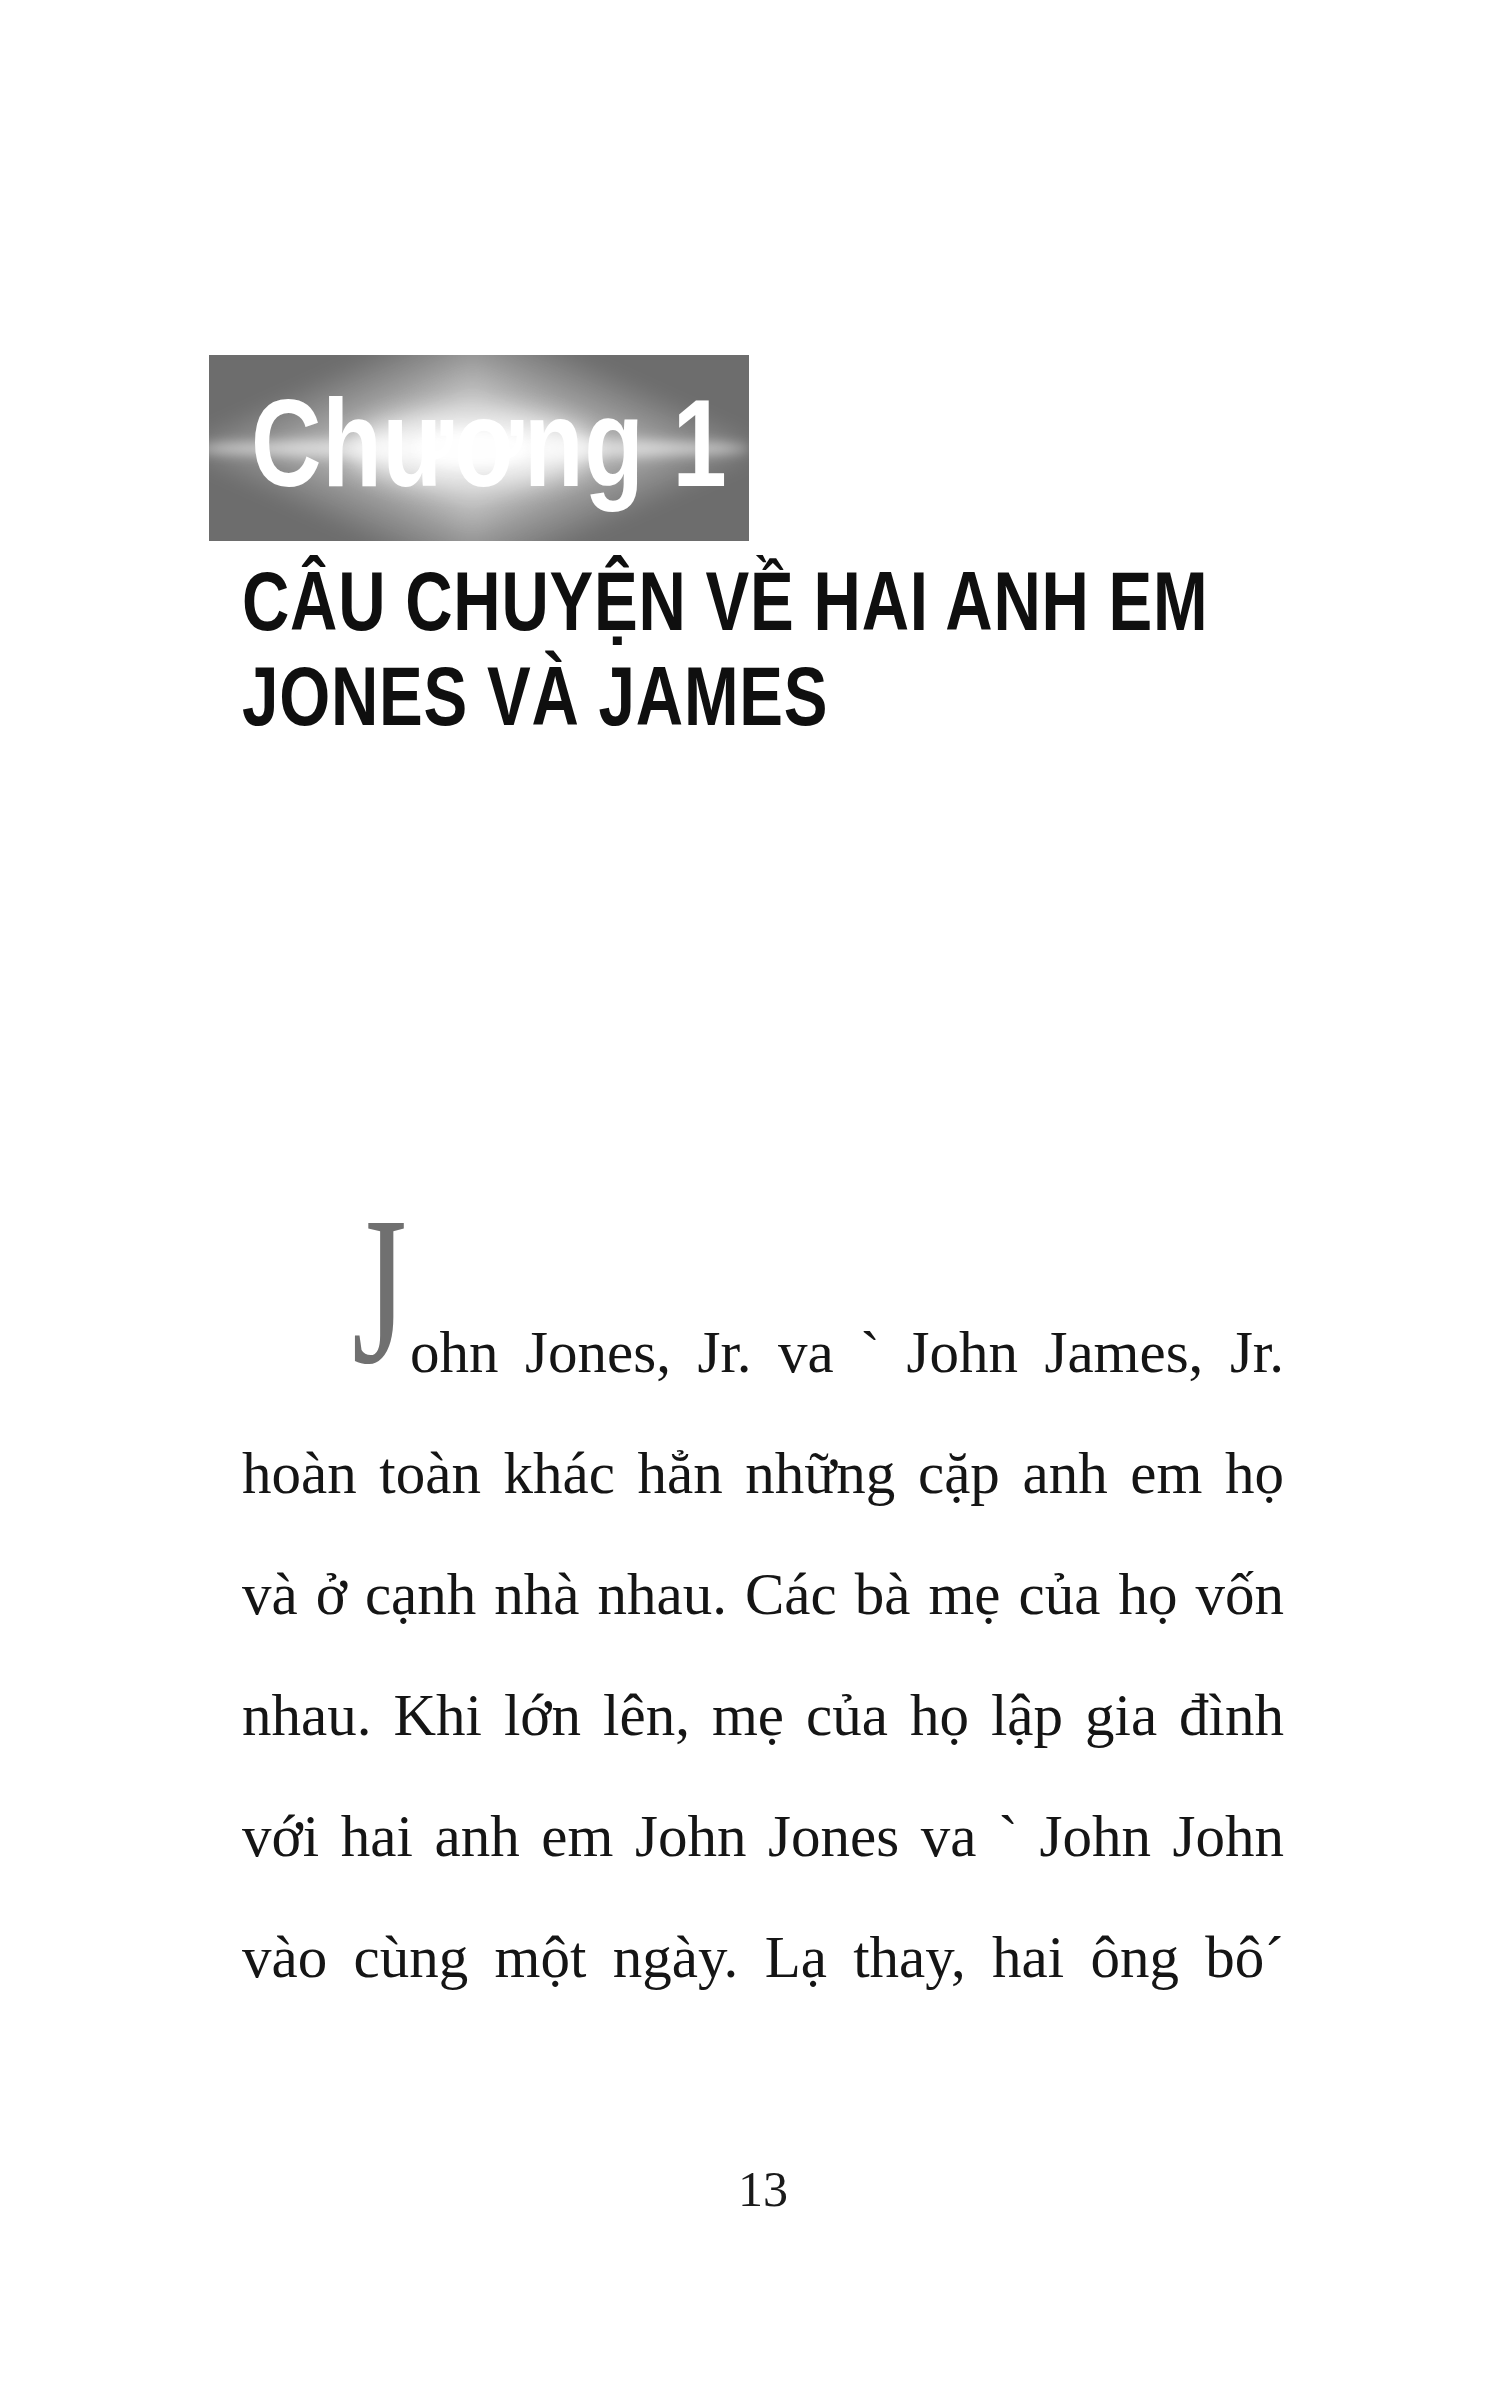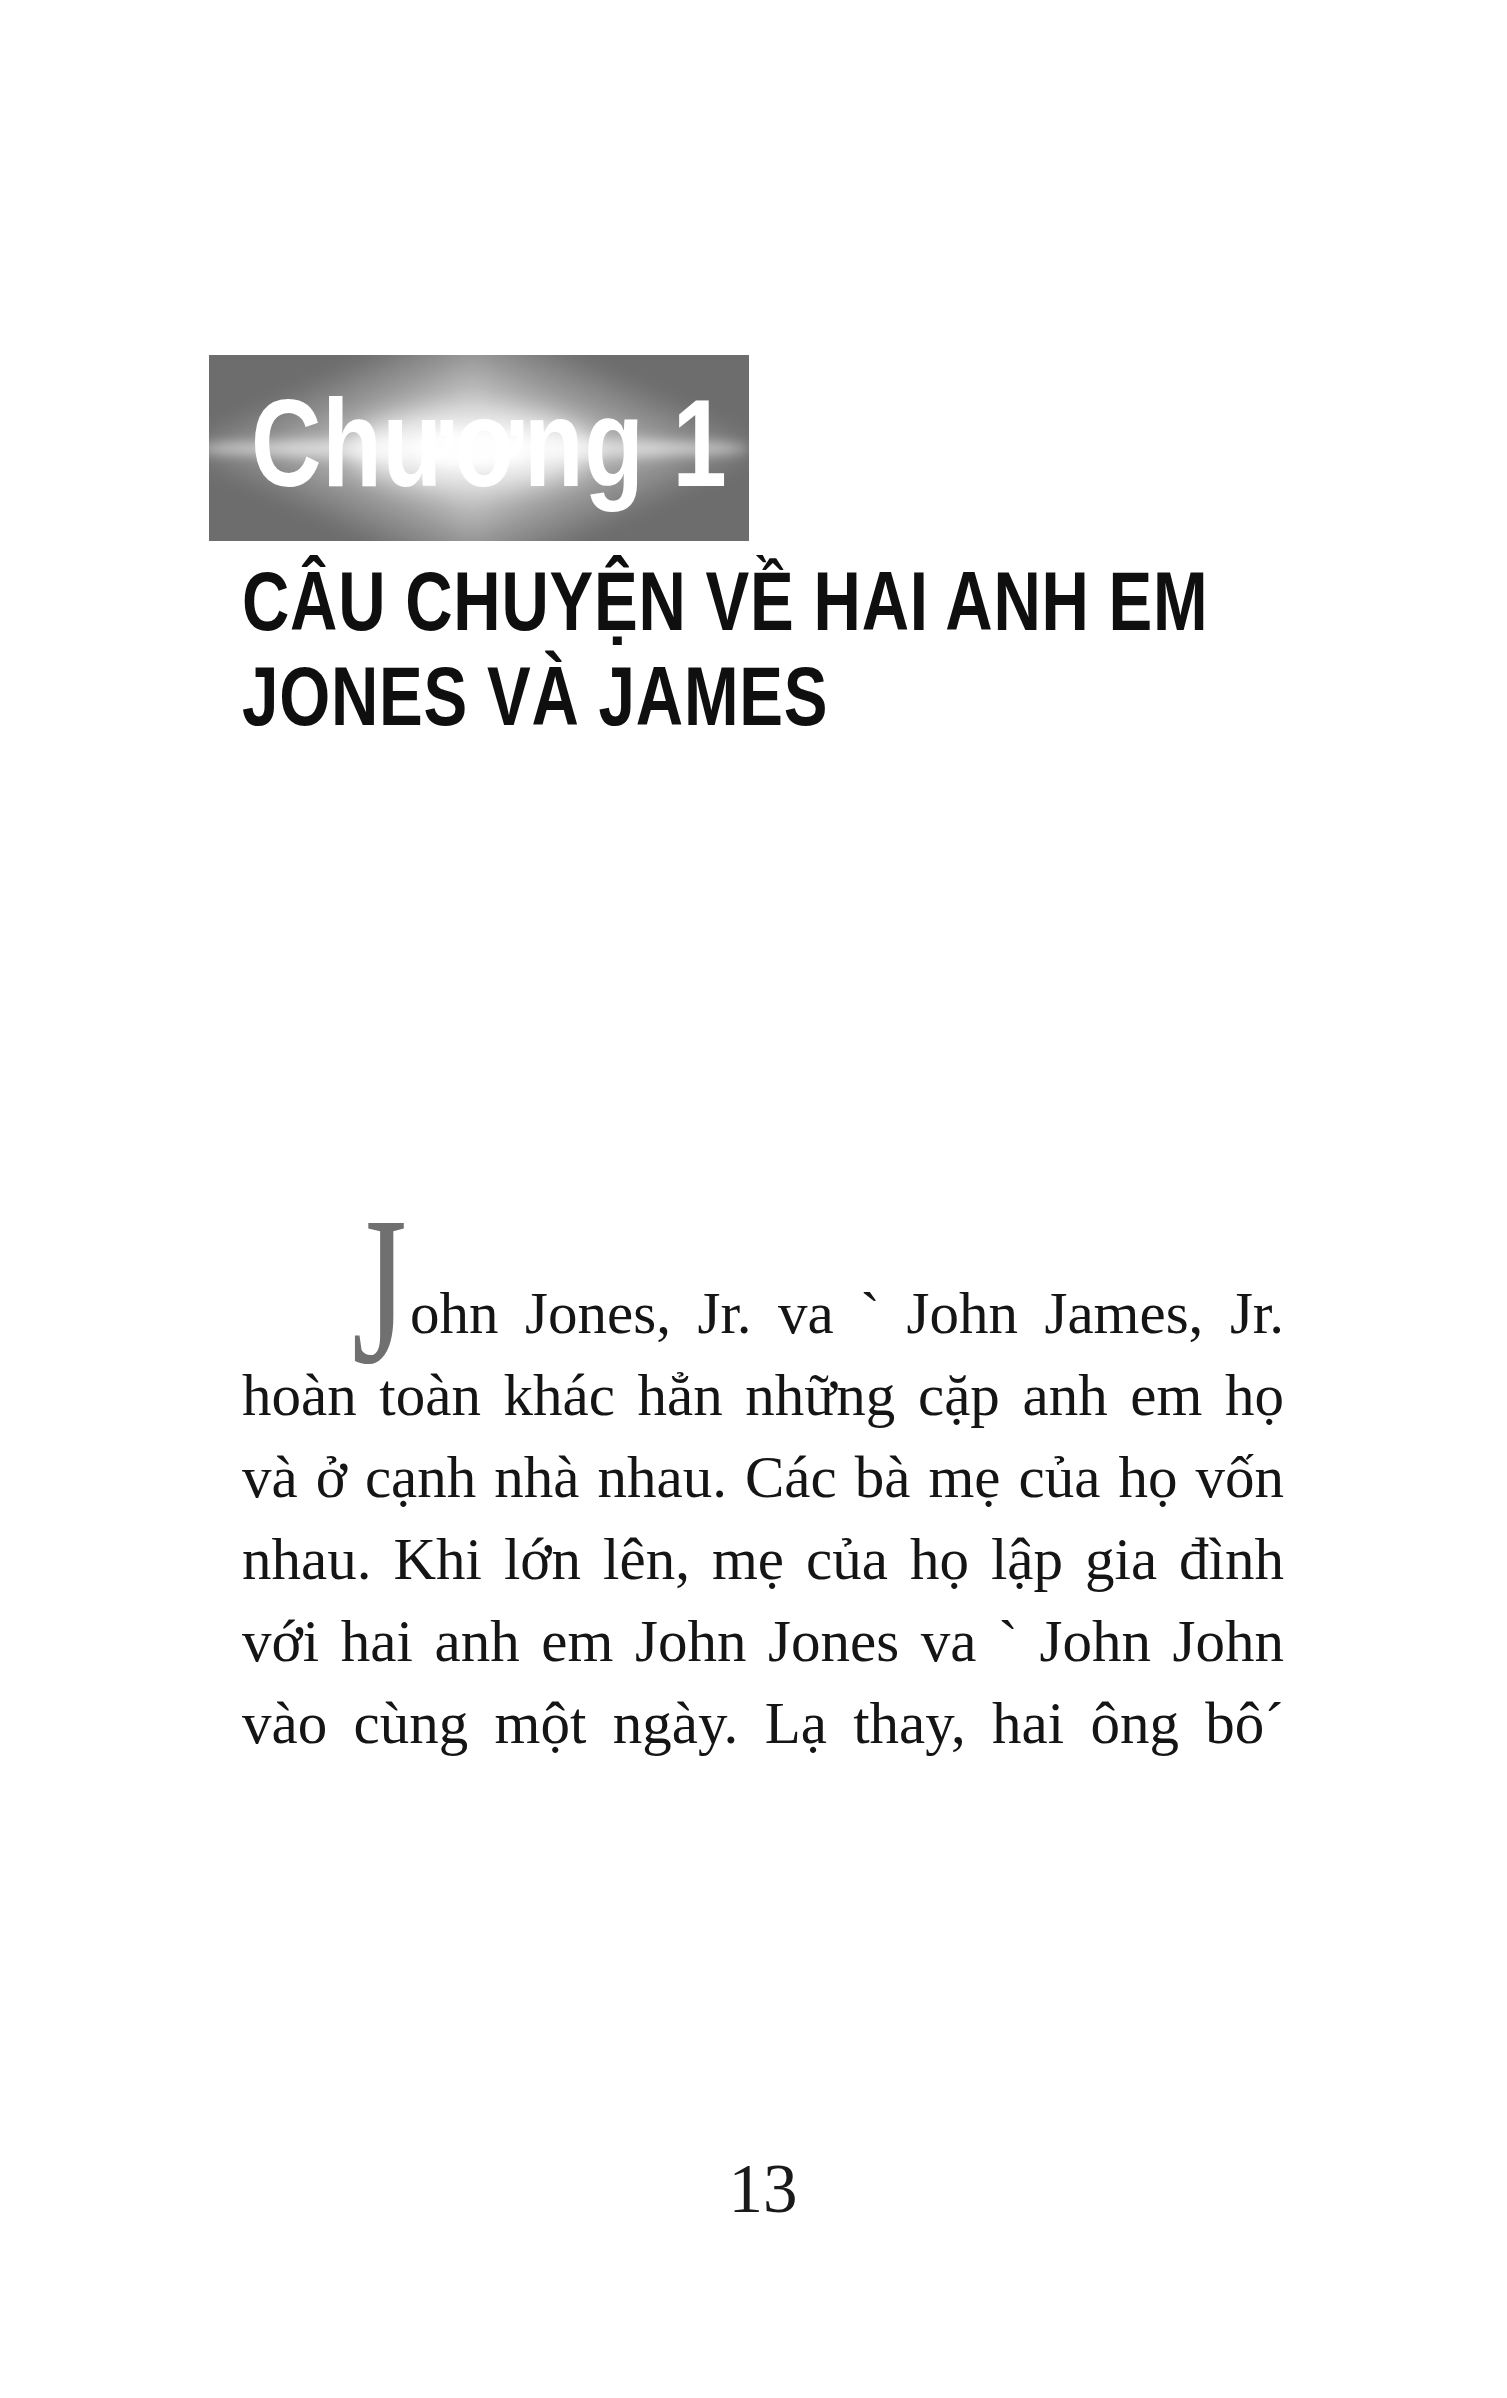--- a/index.html
+++ b/index.html
@@ -68,20 +68,21 @@
     font-size: 59px;
     line-height: 82px;
     color: #151515;
   }
   .body-line {
     text-align: justify;
     text-align-last: justify;
     white-space: normal;
     height: 82px;
     overflow: visible;
+    margin-top: 39px;
   }
   .body-line.first-line { padding-left: 168px; }
 
   .dropcap {
     position: absolute;
     left: 110px;
     top: -88px;
     font-size: 213px;
     line-height: 1;
     color: #707070;
@@ -90,21 +91,21 @@
     font-family: "Liberation Serif", "DejaVu Serif", serif;
   }
 
   
   .page-number {
     position: absolute;
     left: 242px;
     top: 2163px;
     width: 1042px;
     text-align: center;
-    font-size: 69px;
+    font-size: 50px;
     line-height: 53px;
     color: #1a1a1a;
   }
 </style>
 </head>
 <body>
 
 <div class="page">
 
   <div class="banner">

